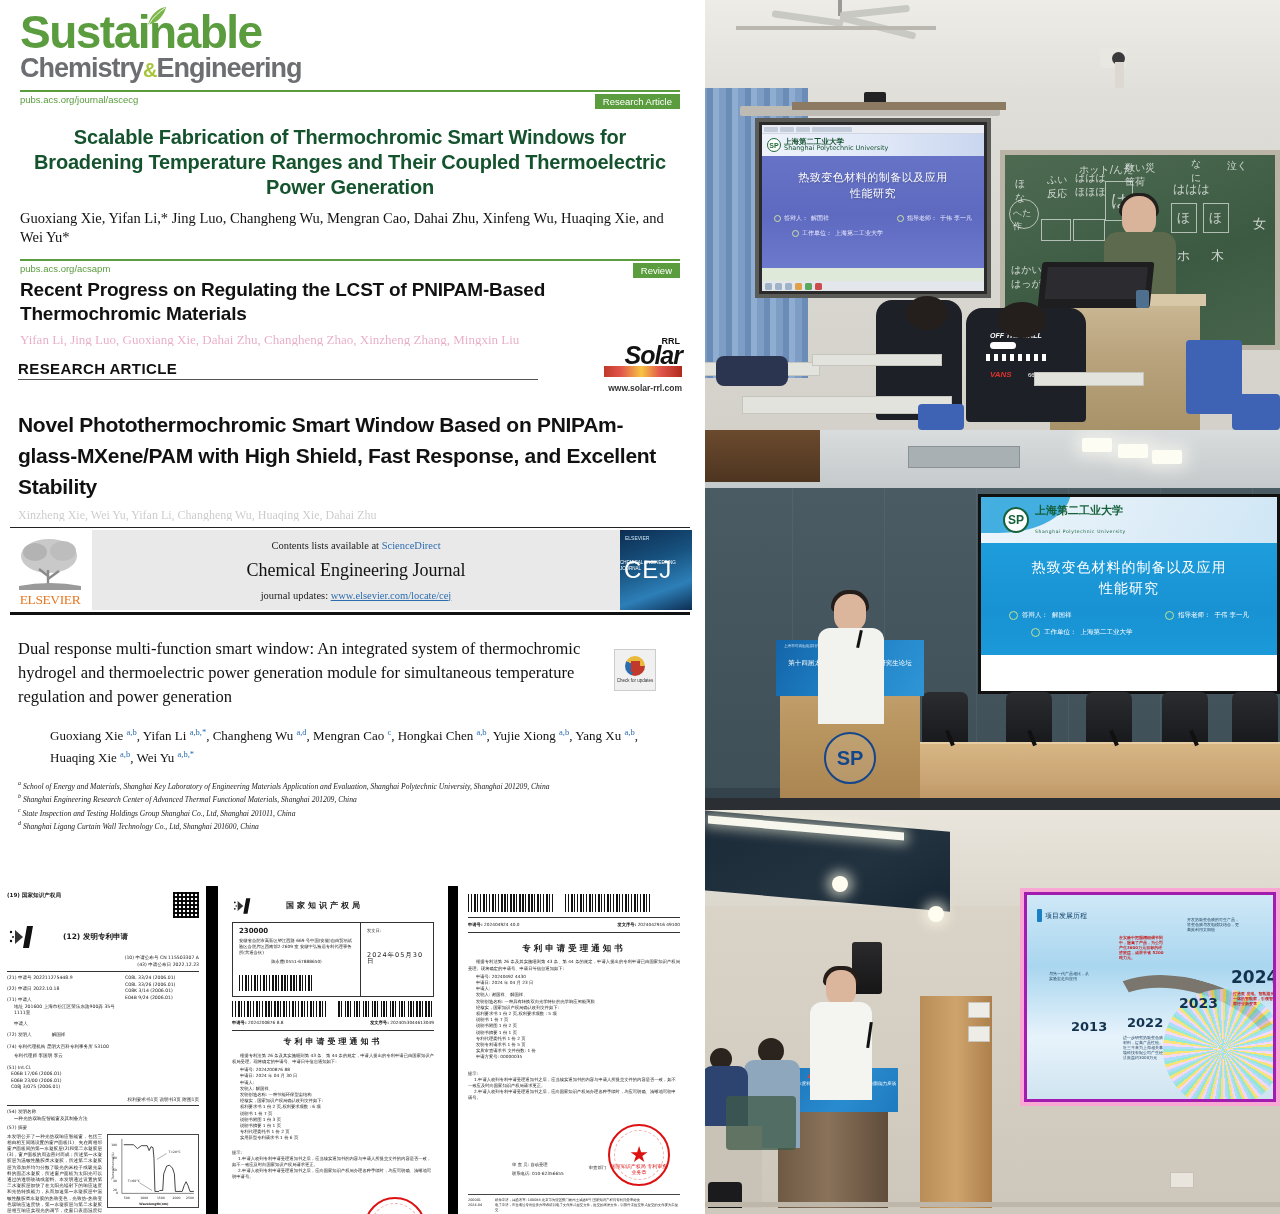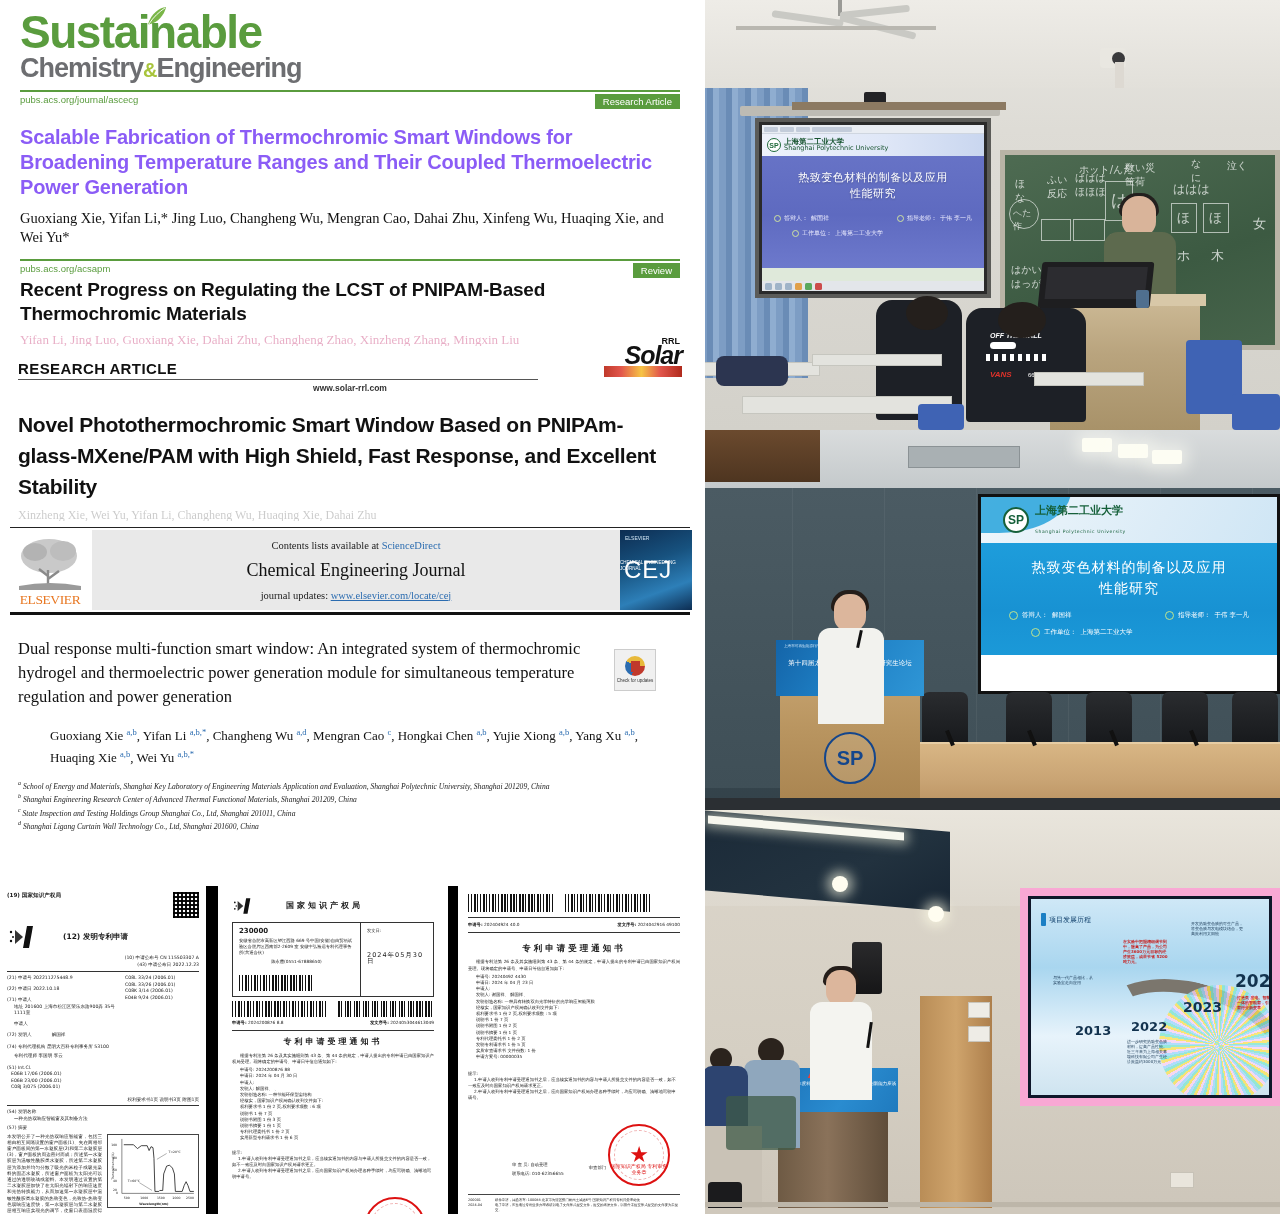--- a/index.html
+++ b/index.html
@@ -20,39 +20,39 @@
   .acs-logo { padding-top: 4px; }
   .acs-logo .l1 { font-size: 13px; font-weight: bold; color:#5a9c3e; letter-spacing:.5px; margin-left:38px; line-height:12px;}
   .acs-logo .l2 { font-size: 46px; font-weight: bold; color:#5a9c3e; line-height:44px; letter-spacing:-1.5px; font-family:"Liberation Sans", sans-serif; position:relative;}
   .acs-logo .leaf { position:absolute; left:126px; top:-4px; width:22px; height:20px;}
   .acs-logo .l3 { font-size: 27px; font-weight: bold; color:#6d6e71; line-height:28px; letter-spacing:-1px;}
   .acs-logo .l3 .amp { color:#a8c43c; font-size:20px;}
   .acs-rule { border-top:2.5px solid #5a9c3e; margin-top:6px; }
   .acs-meta { display:flex; justify-content:space-between; align-items:flex-start; margin-top:2px;}
   .acs-url { font-size:9.5px; color:#5a9c3e; }
   .badge-green { background:#5a9c3e; color:#fff; font-size:9.5px; padding:2px 8px; font-weight:500; }
-  .paper-title { font-size:20px; font-weight:bold; color:#8b5cf6; line-height:25px; margin-top:16px; letter-spacing:-.2px;}
+  .paper-title { font-size:20px; font-weight:bold; color:#14532d; line-height:25px; margin-top:16px; letter-spacing:-.2px;text-align:center;}
   .paper-authors { font-family:"Liberation Serif", serif; font-size:14.5px; color:#111; line-height:19px; margin-top:9px;}
 
   
   .acs-block2 { padding: 0 20px; margin-top:12px; position:relative;}
   .rule-green2 { border-top:2.5px solid #5a9c3e; }
   .title2 { font-size:19px; font-weight:bold; color:#111; line-height:24px; letter-spacing:-.2px;}
   .authors-faded { margin-top:6px; height:14px; overflow:hidden; opacity:.35; font-family:"Liberation Serif", serif; font-size:13px; color:#be185d; white-space:nowrap;}
 
   
   .solar-block { padding:0 18px; margin-top:-2px; position:relative;}
   .solar-head { display:flex; justify-content:space-between; align-items:flex-end; }
   .ra-label { font-size:15px; font-weight:bold; color:#111; letter-spacing:.4px; }
   .solar-logo { text-align:right; position:relative; }
   .solar-word { font-size:25px; font-weight:bold; font-style:italic; color:#111; line-height:22px; letter-spacing:-1px;}
   .solar-rrl { position:absolute; right:2px; top:-8px; font-size:9px; font-weight:bold; color:#111;}
   .solar-bar { height:11px; width:78px; margin-left:auto; background:linear-gradient(90deg,#c0392b 0%,#e2574c 22%,#f6c445 48%,#e2574c 72%,#b02a1c 100%); }
   .solar-rule { border-top:1.2px solid #555; margin-top:2px; width:520px;}
-  .solar-url { text-align:center; font-size:8.5px; color:#333; margin-top:3px; font-weight:bold;}
+  .solar-url { text-align:right; font-size:8.5px; color:#333; margin-top:3px; font-weight:bold;}
   .title3 { font-size:21px; font-weight:bold; color:#111; line-height:31px; margin-top:16px; letter-spacing:-.3px;}
   .authors-faded2 { margin-top:6px; height:13px; overflow:hidden; opacity:.25; font-family:"Liberation Serif", serif; font-size:12px; color:#333; white-space:nowrap;}
 
   
   .cej-wrap { margin-top:6px; padding:0 8px; }
   .cej-topline { border-top:1.5px solid #222; margin:0 2px 2px 2px;}
   .cej-row { display:flex; align-items:stretch; height:80px; }
   .els-logo { width:84px; background:#fff; display:flex; flex-direction:column; justify-content:flex-end; align-items:center; padding-bottom:2px;}
   .els-tree { width:70px; height:56px; }
   .els-word { font-family:"Liberation Serif", serif; font-size:13.5px; color:#e87722; letter-spacing:-.4px; font-weight:400;}
@@ -187,21 +187,21 @@
 
   
   .p3bg { position:absolute; inset:0; background:linear-gradient(180deg,#dcd6cb 0%,#d5cfc3 60%,#cdc6ba 100%); }
   .p3-ceil { position:absolute; left:0; top:0; width:100%; height:96px; background:linear-gradient(180deg,#e9e5dc,#ddd8ce);}
   .p3-dark { position:absolute; left:0; top:0; width:250px; height:80px; background:linear-gradient(150deg,#1b2a38,#22323f 60%,#172533); transform:skewY(5deg); transform-origin:left top;}
   .p3-strip { position:absolute; left:8px; top:14px; width:196px; height:8px; background:#f7f7ee; box-shadow:0 0 12px 4px rgba(255,255,230,.5); transform:skewY(5deg);}
   .p3-dl { position:absolute; width:16px; height:16px; border-radius:50%; background:#fffdf0; box-shadow:0 0 12px 5px rgba(255,253,230,.6);}
   .p3-door { position:absolute; left:220px; top:186px; width:72px; height:230px; background:linear-gradient(90deg,#b98d57,#cfa46c 50%,#ad7f4c);}
   .p3-sp { position:absolute; left:152px; top:132px; width:30px; height:52px; background:linear-gradient(180deg,#2a2a2c,#161617); border-radius:3px;}
   .p3-panel { position:absolute; left:268px; top:192px; width:22px; height:16px; background:#eeece6; border:1px solid #c9c5bb;}
-  .p3-tv { position:absolute; left:320px; top:78px; width:260px; height:218px; background:#0f172a; border:8px solid #f9a8d4;}
+  .p3-tv { position:absolute; left:320px; top:78px; width:260px; height:218px; background:#a21caf; border:4px solid #f9a8d4;}
   .tv-slide { position:absolute; inset:3px; background:linear-gradient(180deg,#cfe8f7 0%,#a9d6ef 35%,#e7f3fb 70%,#cfe4f0 100%); overflow:hidden;}
   .tv-ttl { position:absolute; left:10px; top:14px; font-size:7px; color:#0f3f6b; font-family:"DejaVu Sans", sans-serif; display:flex; gap:3px; align-items:center;}
   .tv-ttl i { width:5px; height:13px; background:#1b7fc4; border-radius:1px;}
   .tv-curve { position:absolute; left:60px; top:84px; width:200px; height:120px; border:13px solid #7b766d; border-color:#7b766d transparent transparent transparent; border-radius:50%/60px 60px 0 0; transform:rotate(16deg);}
   .tv-year { position:absolute; font-family:"DejaVu Sans", sans-serif; font-weight:bold; color:#12324e;}
   .tv-y1 { left:44px; top:124px; font-size:13px;}
   .tv-y2 { left:100px; top:120px; font-size:13px;}
   .tv-y3 { left:152px; top:100px; font-size:14px;}
   .tv-y4 { left:204px; top:72px; font-size:17px;}
   .tv-note { position:absolute; font-size:4px; line-height:5px; color:#1b3a57; font-family:"DejaVu Sans", sans-serif; width:40px;}

